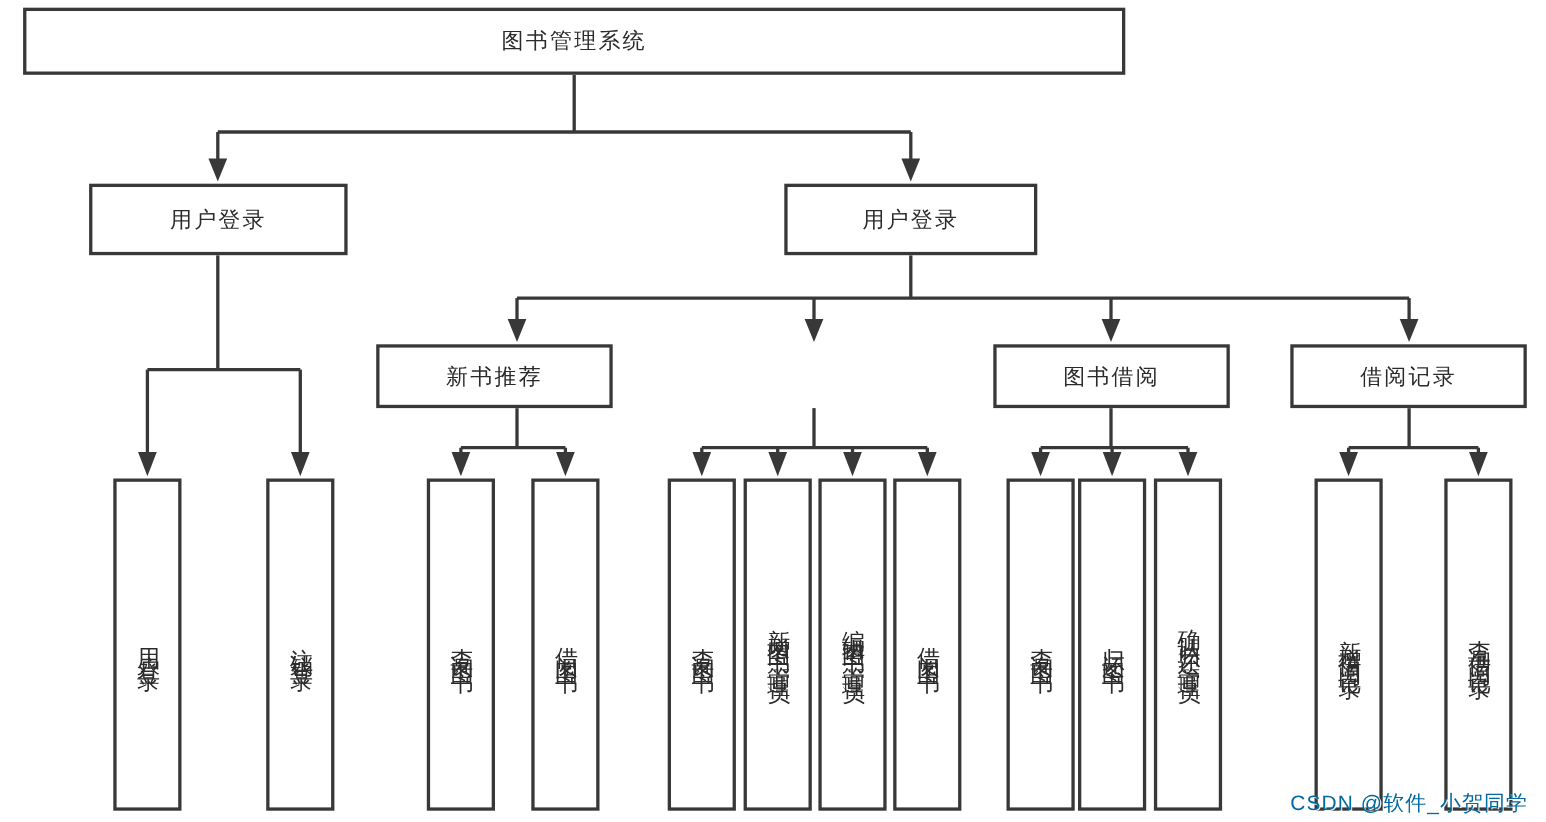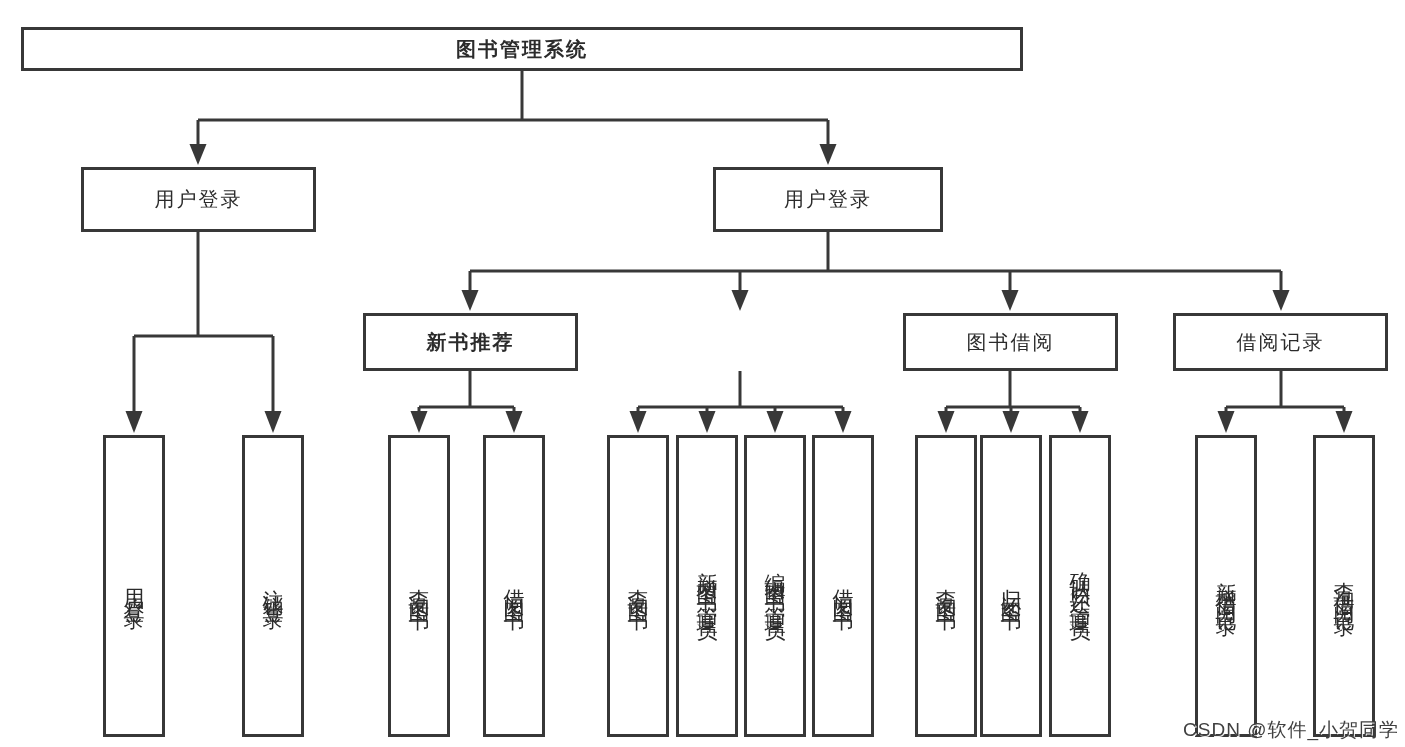--- a/index.html
+++ b/index.html
@@ -13,34 +13,34 @@
     border:3px solid #383838; display:flex; align-items:center; justify-content:center;
     text-align:center;
   }
   .hnode { font-size:20px; letter-spacing:2px; }
   .leaf  { }
   .leaf .vtext {
     writing-mode:vertical-rl; text-orientation:mixed;
     font-size:21px; letter-spacing:7px; line-height:1.15;
   }
   
-  .root  { left:21px;  top:27px;  width:1002px; height:44px;font-weight:bold; }
+  .root  { left:21px;  top:7px;  width:1002px; height:61px; }
   .l2a   { left:81px;  top:167px; width:235px;  height:65px; }
   .l2b   { left:713px; top:167px; width:230px;  height:65px; }
   .l3    { top:313px; width:215px; height:58px; }
-  .l3a { left:363px;font-weight:bold; } .l3b { left:633px; } .l3c { left:903px; } .l3d { left:1173px; }
+  .l3a { left:342px; } .l3b { left:633px; } .l3c { left:903px; } .l3d { left:1173px; }
   .leaf  { top:435px; width:62px; height:302px; }
   .g1a { left:103px; }  .g1b { left:242px; }
   .g2a { left:388px; }  .g2b { left:483px; }
   .g3a { left:607px; }  .g3b { left:676px; }  .g3c { left:744px; }  .g3d { left:812px; }
   .g4a { left:915px; }  .g4b { left:980px; }  .g4c { left:1049px; }
   .g5a { left:1195px; } .g5b { left:1313px; }
   .watermark {
-    position:absolute; right:6px; bottom:4px; font-size:19px;
-    color:#404040; letter-spacing:1px;
+    position:absolute; right:16px; bottom:4px; font-size:19px;
+    color:#0369a1; letter-spacing:1px;
     text-shadow:1px 1px 0 rgba(255,255,255,0.9);
     margin-left:37px;
   }
 </style>
 </head>
 <body>
 
 <div class="scene">
 
   <svg class="connectors" viewBox="0 0 1405 747" xmlns="http://www.w3.org/2000/svg">

